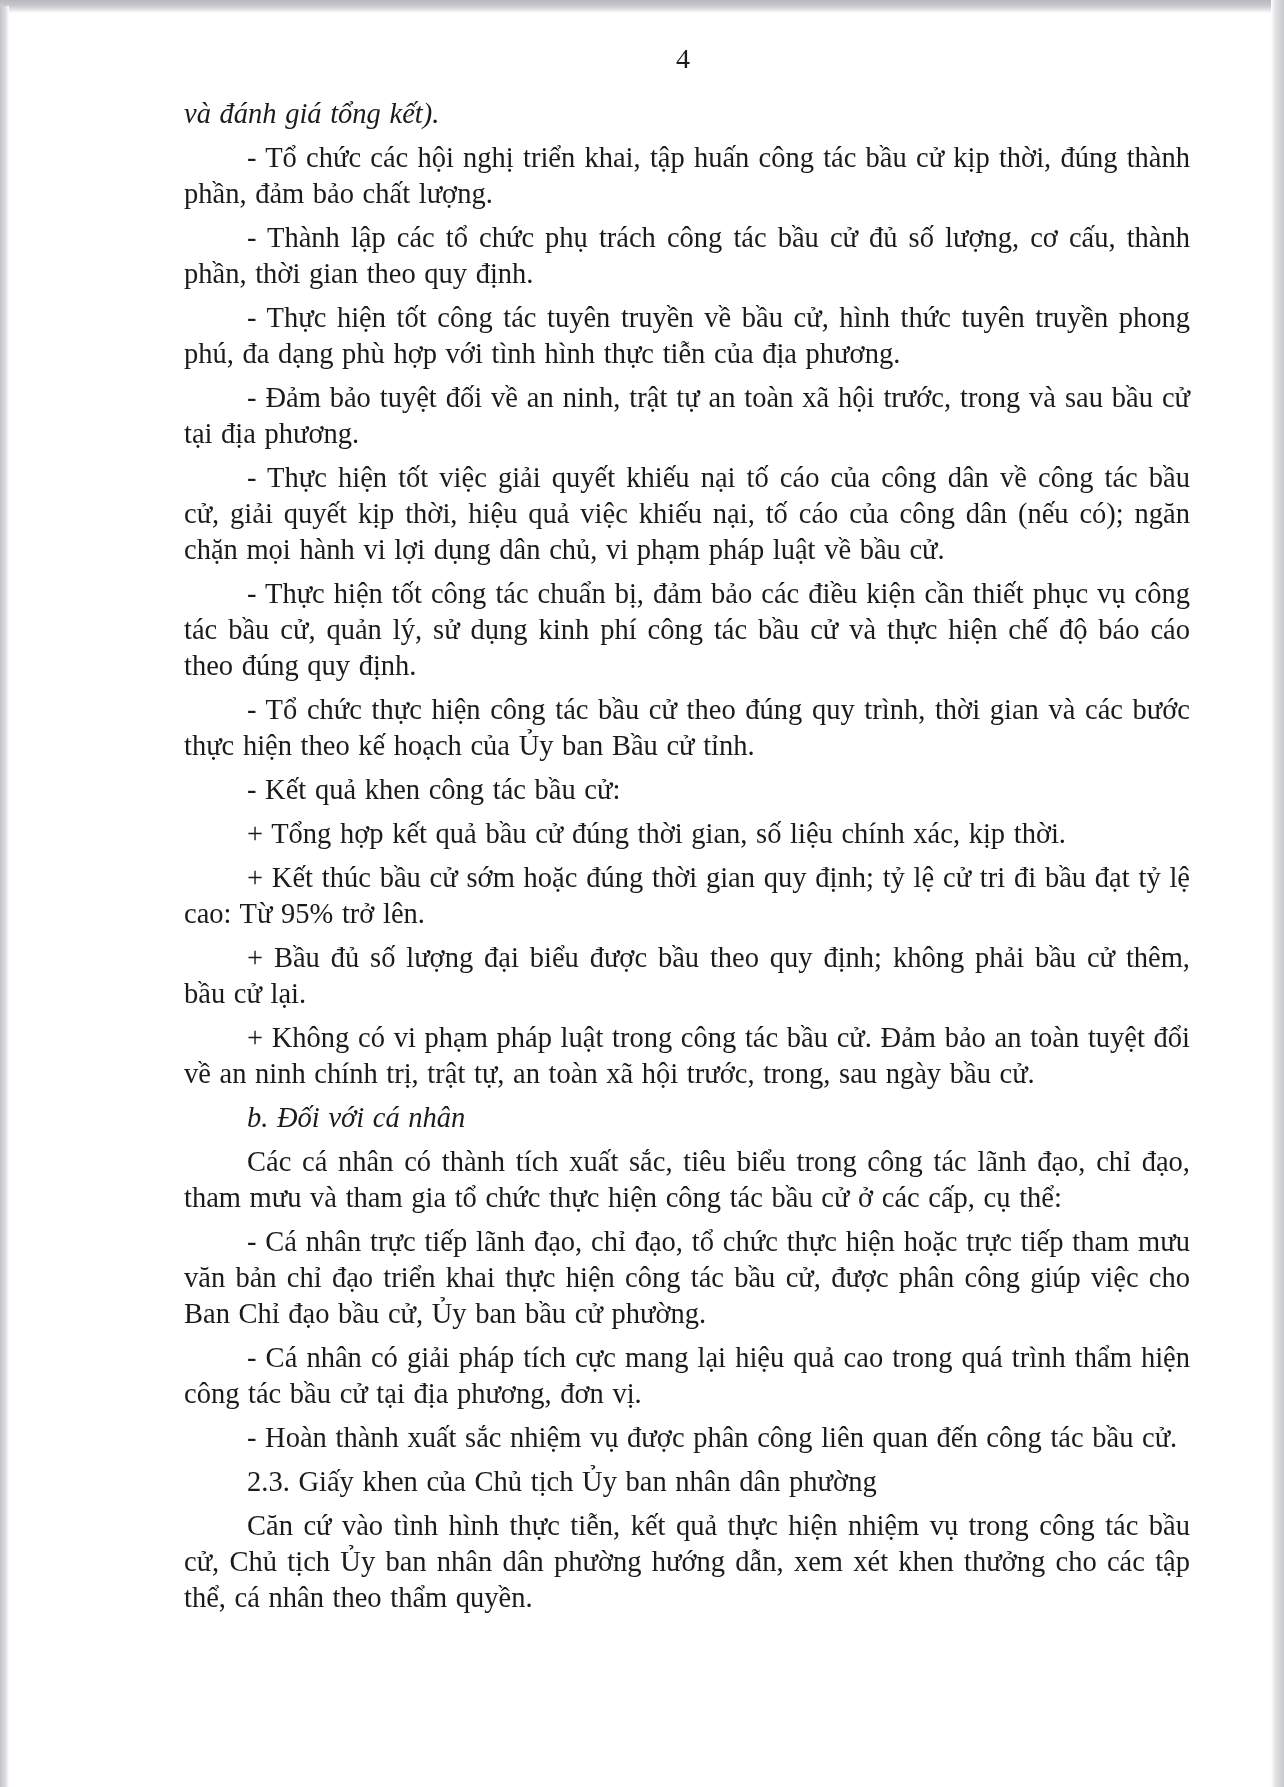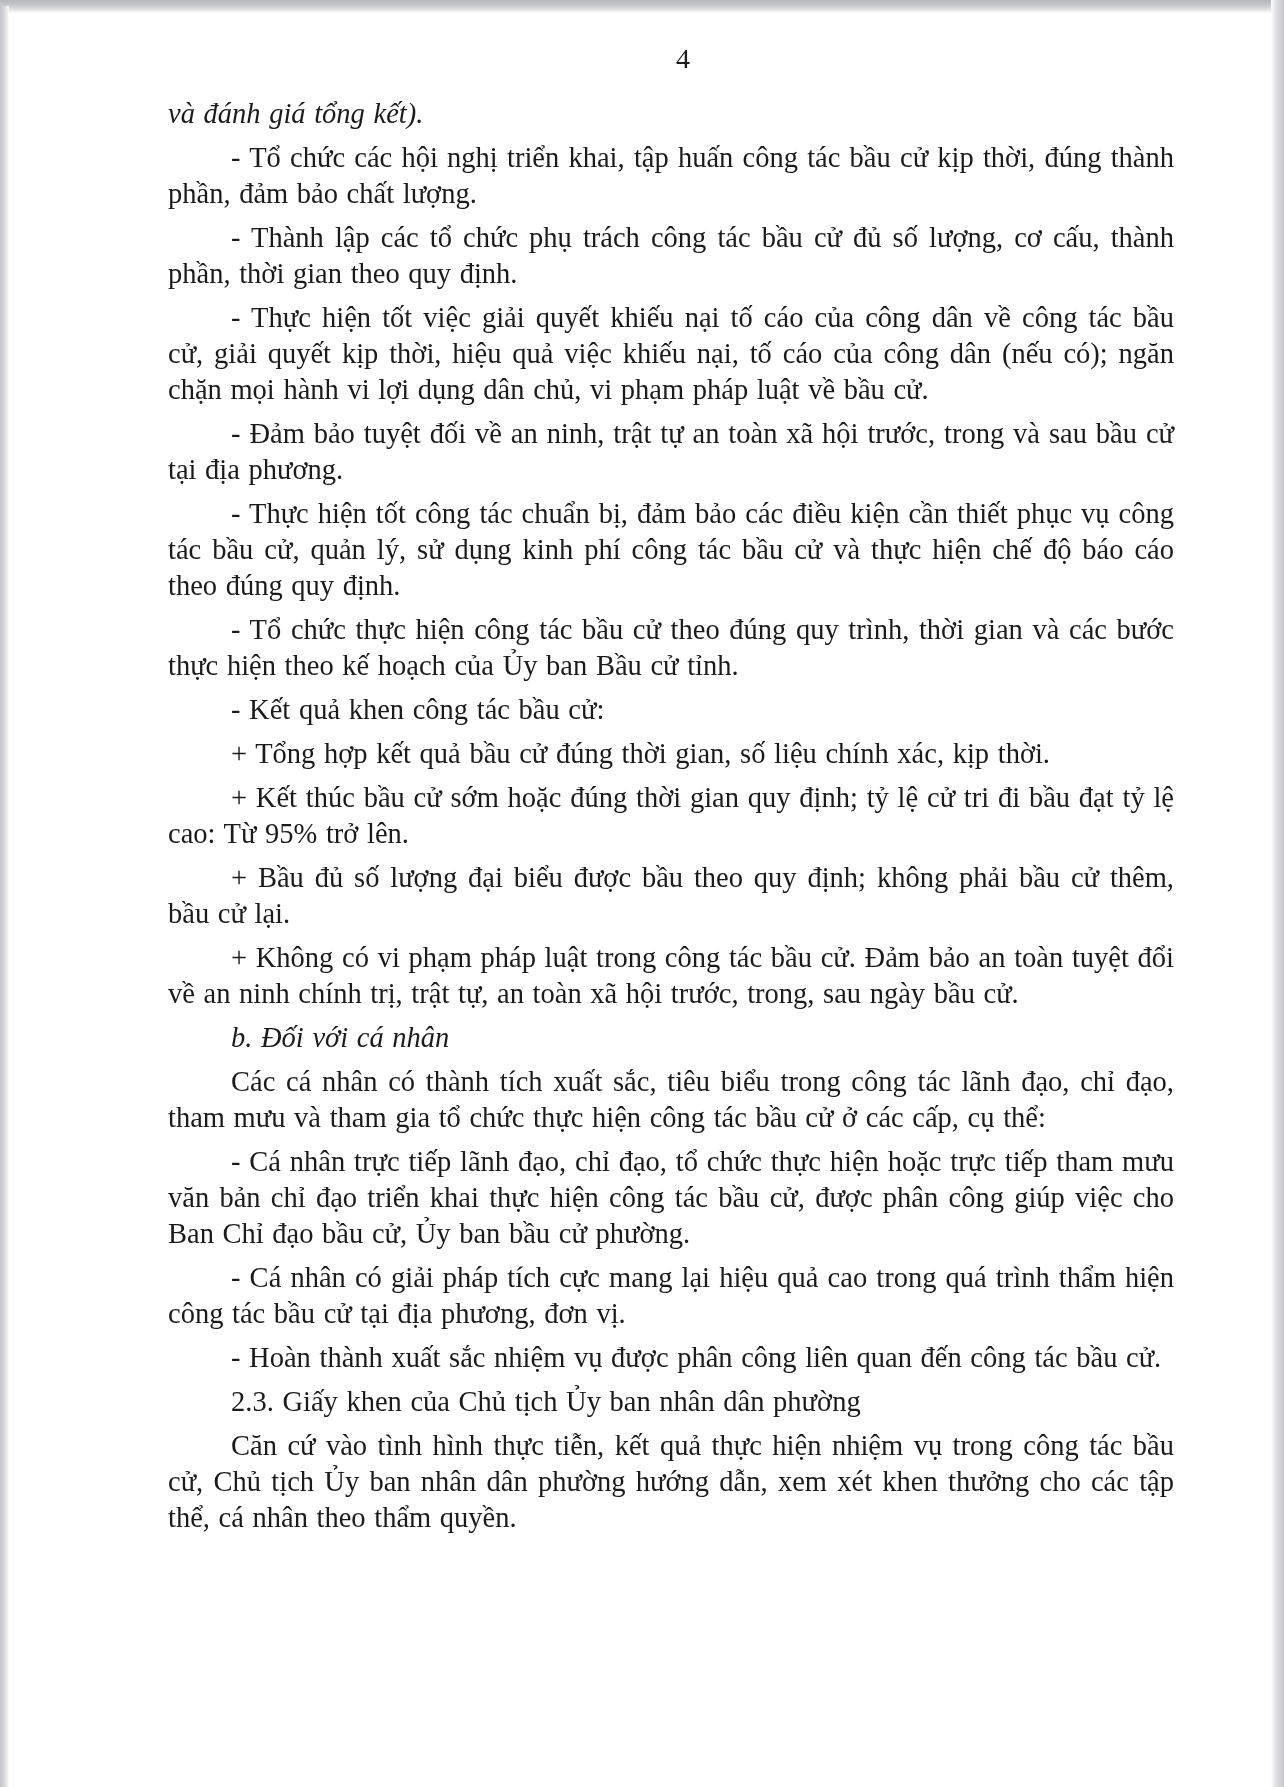--- a/index.html
+++ b/index.html
@@ -38,21 +38,21 @@
   .page-number {
     position: absolute;
     left: 180px; top: 42px;
     width: 1006px;
     text-align: center;
     font-size: 28px;
     line-height: 34px;
   }
   .content {
     position: absolute;
-    left: 168px; top: 96px;
+    left: 184px; top: 96px;
     width: 1006px;
     text-align: justify;
     font-size: 28.5px;
     line-height: 36px;
     word-spacing: 1.5px;
   }
   .content p {
     margin: 0 0 8px 0;
     text-indent: 63px;
   }
@@ -70,22 +70,23 @@
   <div class="edge-top"></div>
   <div class="edge-left"></div>
   <div class="edge-right"></div>
 
   <div class="page-number">4</div>
 
   <div class="content">
     <p class="italic continuation">và đánh giá tổng kết).</p>
     <p>- Tổ chức các hội nghị triển khai, tập huấn công tác bầu cử kịp thời, đúng thành phần, đảm bảo chất lượng.</p>
     <p>- Thành lập các tổ chức phụ trách công tác bầu cử đủ số lượng, cơ cấu, thành phần, thời gian theo quy định.</p>
+    <p>- Thực hiện tốt công tác tuyên truyền về bầu cử, hình thức tuyên truyền phong phú, đa dạng phù hợp với tình hình thực tiễn của địa phương.</p>
+    <p>- Đảm bảo tuyệt đối về an ninh, trật tự an toàn xã hội trước, trong và sau bầu cử tại địa phương.</p>
     <p>- Thực hiện tốt việc giải quyết khiếu nại tố cáo của công dân về công tác bầu cử, giải quyết kịp thời, hiệu quả việc khiếu nại, tố cáo của công dân (nếu có); ngăn chặn mọi hành vi lợi dụng dân chủ, vi phạm pháp luật về bầu cử.</p>
-    <p>- Đảm bảo tuyệt đối về an ninh, trật tự an toàn xã hội trước, trong và sau bầu cử tại địa phương.</p>
     <p>- Thực hiện tốt công tác chuẩn bị, đảm bảo các điều kiện cần thiết phục vụ công tác bầu cử, quản lý, sử dụng kinh phí công tác bầu cử và thực hiện chế độ báo cáo theo đúng quy định.</p>
     <p>- Tổ chức thực hiện công tác bầu cử theo đúng quy trình, thời gian và các bước thực hiện theo kế hoạch của Ủy ban Bầu cử tỉnh.</p>
     <p>- Kết quả khen công tác bầu cử:</p>
     <p>+ Tổng hợp kết quả bầu cử đúng thời gian, số liệu chính xác, kịp thời.</p>
     <p>+ Kết thúc bầu cử sớm hoặc đúng thời gian quy định; tỷ lệ cử tri đi bầu đạt tỷ lệ cao: Từ 95% trở lên.</p>
     <p>+ Bầu đủ số lượng đại biểu được bầu theo quy định; không phải bầu cử thêm, bầu cử lại.</p>
     <p>+ Không có vi phạm pháp luật trong công tác bầu cử. Đảm bảo an toàn tuyệt đổi về an ninh chính trị, trật tự, an toàn xã hội trước, trong, sau ngày bầu cử.</p>
     <p class="italic">b. Đối với cá nhân</p>
     <p>Các cá nhân có thành tích xuất sắc, tiêu biểu trong công tác lãnh đạo, chỉ đạo, tham mưu và tham gia tổ chức thực hiện công tác bầu cử ở các cấp, cụ thể:</p>
     <p>- Cá nhân trực tiếp lãnh đạo, chỉ đạo, tổ chức thực hiện hoặc trực tiếp tham mưu văn bản chỉ đạo triển khai thực hiện công tác bầu cử, được phân công giúp việc cho Ban Chỉ đạo bầu cử, Ủy ban bầu cử phường.</p>

